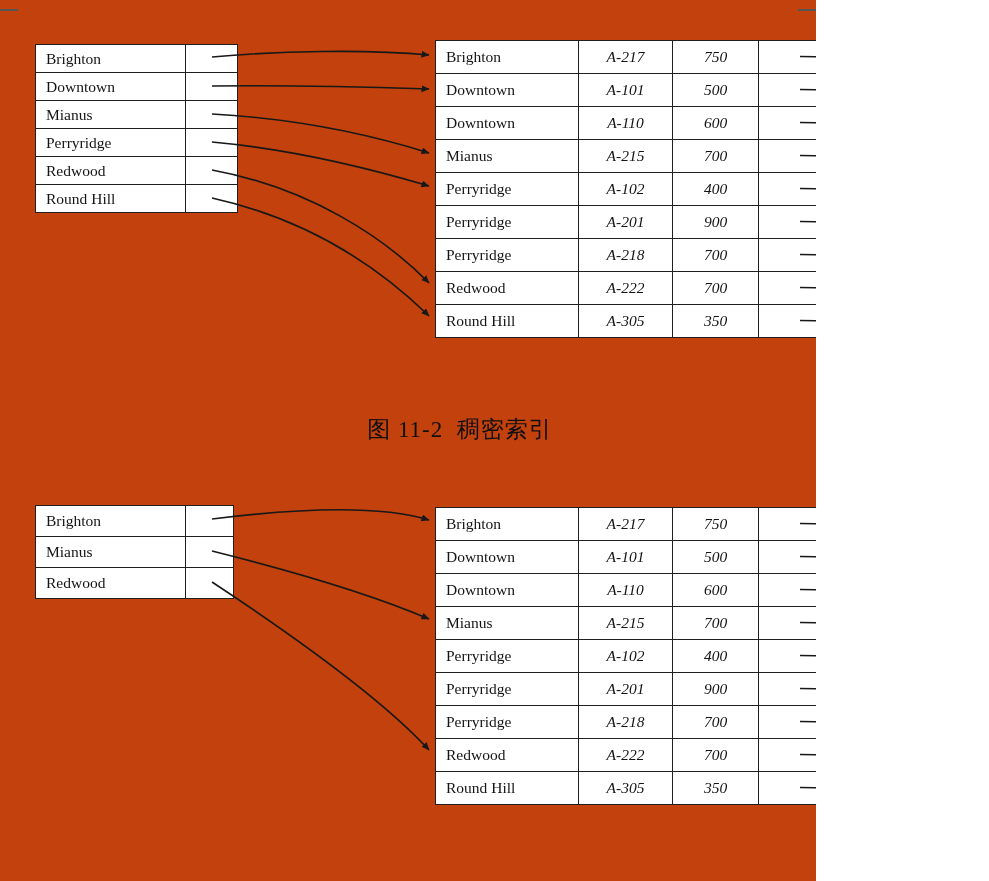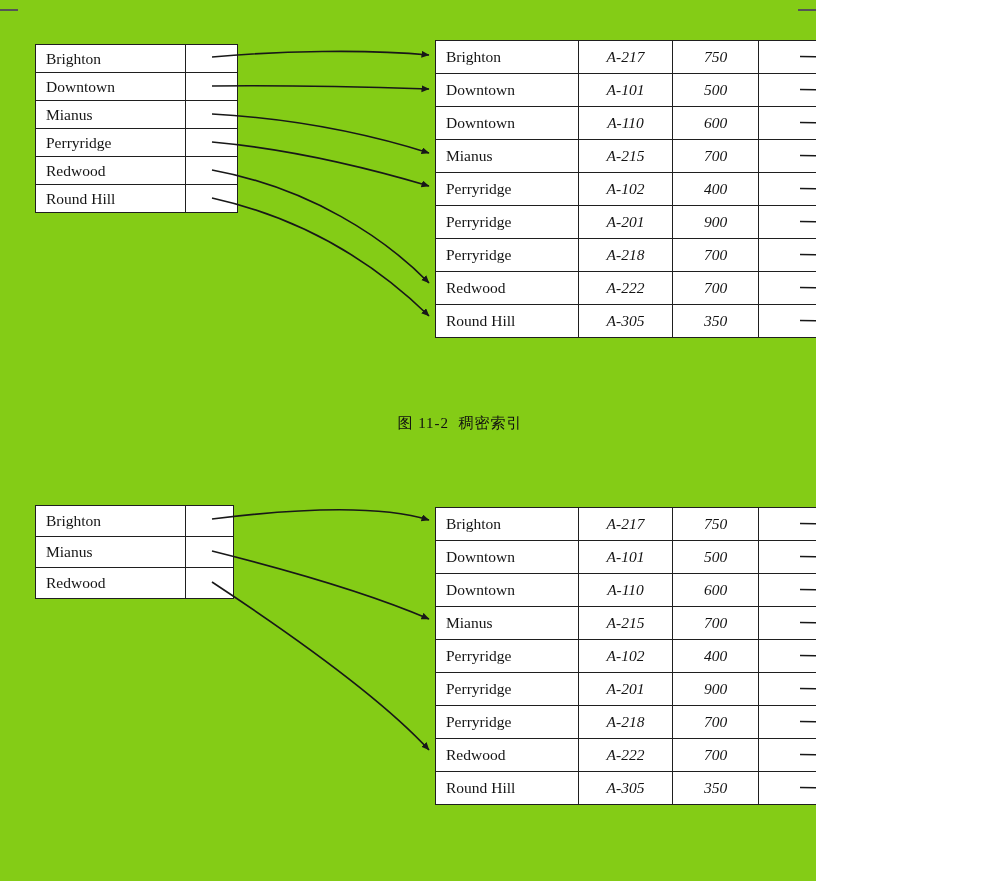--- a/index.html
+++ b/index.html
@@ -1,36 +1,36 @@
 <!DOCTYPE html>
 <html><head>
 <meta charset="utf-8">
 <style>
   * { margin:0; padding:0; box-sizing:border-box; }
   html,body { background:#ffffff; }
   body { font-family:"Liberation Serif", serif; }
-  .page { position:relative; width:816px; height:881px; background:#84cc16; overflow:hidden; color:#161616; }
+  .page { position:relative; width:816px; height:881px; background:#c2410c; overflow:hidden; color:#161616; }
   .corner-rule { position:absolute; top:9px; height:2px; background:#555; }
   .corner-rule.left { left:0; width:18px; }
   .corner-rule.right { right:0; width:18px; }
 
   table { border-collapse:collapse; position:absolute; table-layout:fixed; background:#fff; }
   td { border:1.6px solid #1f1f1f; font-size:15.5px; color:#141414; vertical-align:middle;
        overflow:hidden; white-space:nowrap; }
   .index-a td { height:28px; }
   .index-b td { height:31px; }
   .rec td { height:33px; }
   td.name, td.branch { padding-left:10px; }
   td.acct, td.bal { text-align:center;font-style:italic; }
 
   svg.arrows { position:absolute; left:0; top:0; pointer-events:none; }
   svg.arrows path.arrow { fill:none; stroke:#181818; stroke-width:1.6px; }
 
   .caption { position:absolute; left:330px; top:414px; width:260px; text-align:center;
-             font-size:15px; letter-spacing:1px; white-space:pre; color:#101010;font-family:Liberation Serif, serif; }
+             font-size:23px; letter-spacing:1px; white-space:pre; color:#101010;font-family:Liberation Serif, serif; }
 </style>
 </head>
 <body>
 
 <div class="page">
   <div class="corner-rule left"></div>
   <div class="corner-rule right"></div>
 
   <table class="index-a" style="left:35px; top:44px; width:202px">
     <colgroup>

